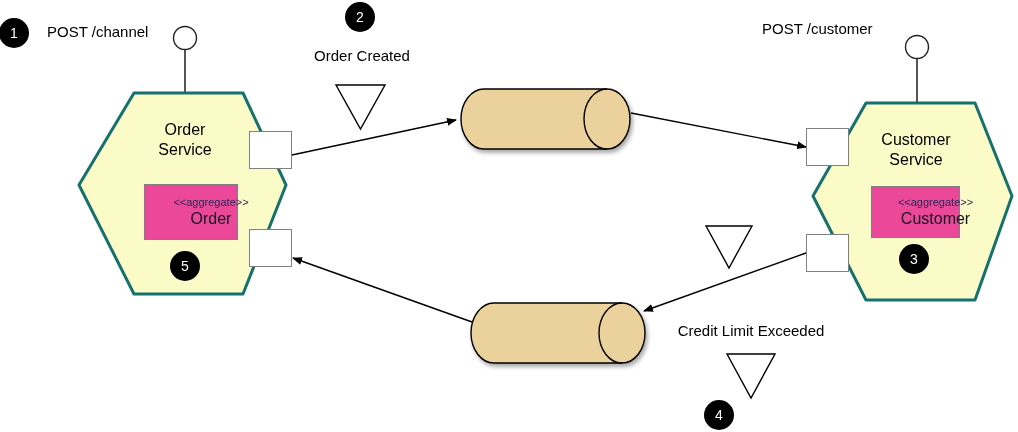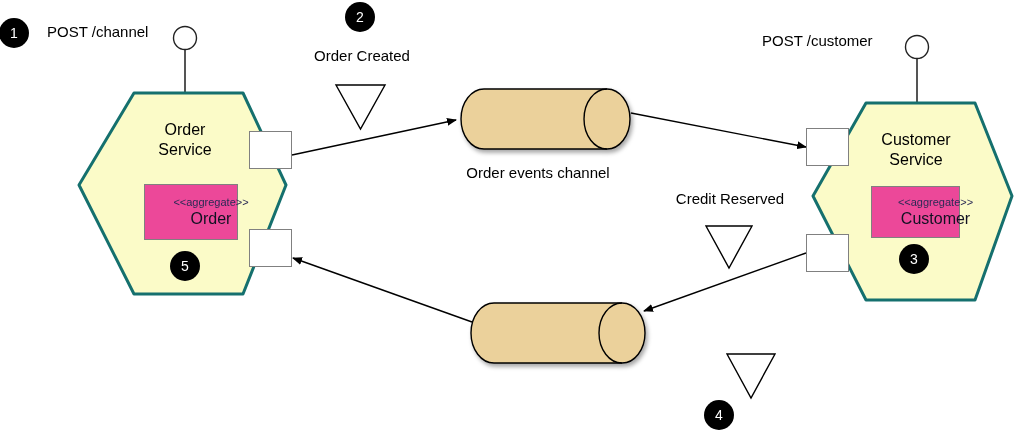--- a/index.html
+++ b/index.html
@@ -169,23 +169,22 @@
   </div>
 
   <div class="badge" style="left:-1px; top:18px;">1</div>
   <div class="badge" style="left:345px; top:2px;">2</div>
   <div class="badge" style="left:899px; top:244px;">3</div>
   <div class="badge" style="left:704px; top:400px;">4</div>
   <div class="badge" style="left:170px; top:251px;">5</div>
 
   <div class="lbl" style="left:47px; top:23px;">POST /channel</div>
 
-  <div class="lbl" style="left:762px; top:32px;">POST /customer</div>
+  <div class="lbl" style="left:762px; top:20px;">POST /customer</div>
 
   <div class="lbl lbl-ctr" style="left:362px; top:47px;">Order Created</div>
 
-  <div class="lbl lbl-ctr" style="left:730px; top:190px;">Credit Reserved</div>
 
+  <div class="lbl lbl-ctr" style="left:751px; top:322px;">Credit Limit Exceeded</div>
 
-  <div class="lbl lbl-ctr" style="left:538px; top:164px;">Order events channel</div>
 
 
 </div>
 
 </body></html>

